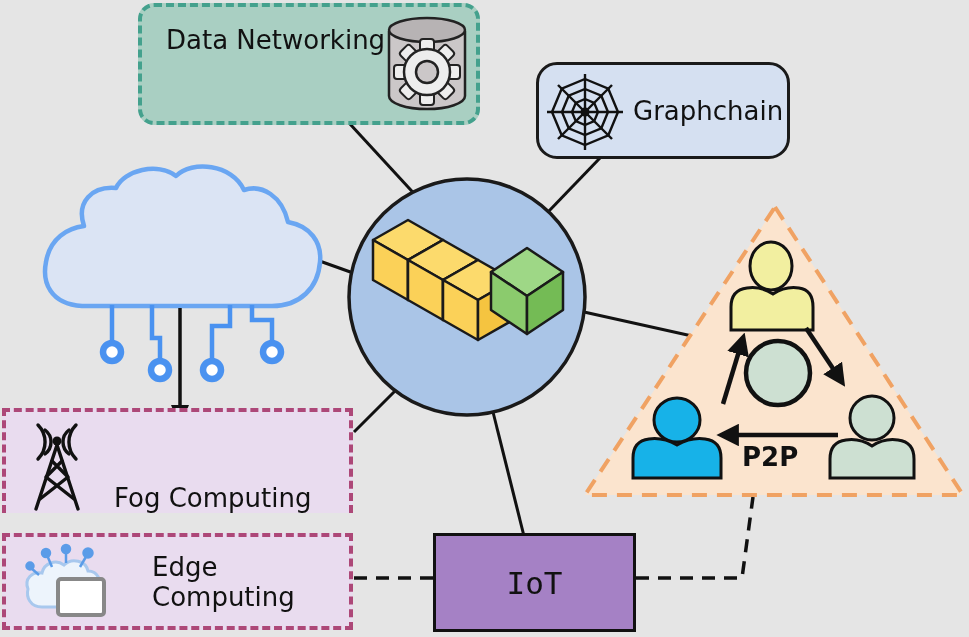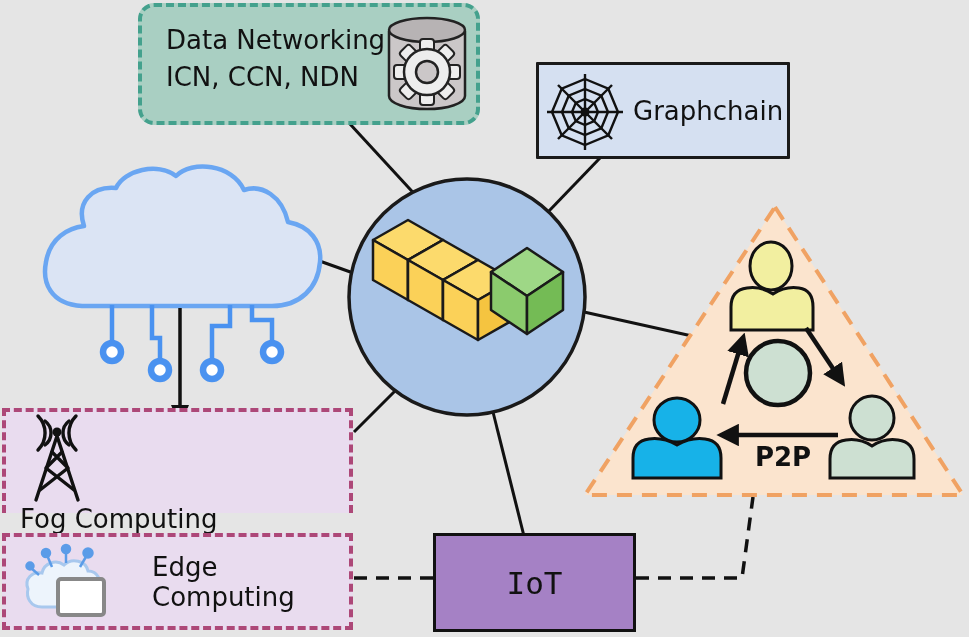--- a/index.html
+++ b/index.html
@@ -8,40 +8,40 @@
   #wires{position:absolute;left:0;top:0;width:969px;height:637px;}
   .node{position:absolute;box-sizing:border-box;}
   .label{color:#111;}
   
   #dn-box{left:138px;top:3px;width:342px;height:122px;background:#a9cfc2;
           border:4px dashed #44a18d;border-radius:16px;}
   #dn-text{position:absolute;left:24px;top:15px;font-size:26px;line-height:1.42;}
   #dn-icon{position:absolute;right:4px;top:7px;}
   
   #gc-box{left:536px;top:62px;width:254px;height:97px;background:#d5e0f1;
-          border:3.5px solid #1a1a1a;border-radius:1px;display:flex;align-items:center;}
+          border:3.5px solid #1a1a1a;border-radius:21px;display:flex;align-items:center;}
   #gc-label{font-size:26px;margin-left:8px;}
   #gc-icon{margin-left:6px;flex:none;}
   
   #fog-box{left:2px;top:408px;width:351px;height:105px;background:#e9dcef;
-           border:4px dashed #ad4878;border-bottom:none;display:flex;align-items:flex-start;flex-direction:column;}
+           border:4px dashed #ad4878;border-bottom:none;display:flex;align-items:flex-end;}
   #edge-box{left:2px;top:533px;width:351px;height:97px;background:#e9dcef;
            border:4px dashed #ad4878;display:flex;align-items:center;gap:36px;}
   #fog-label{font-size:26px;margin-left:14px;}
   #edge-label{font-size:26px;margin-left:6px;}
   #fog-icon{margin-left:8px;flex:none;}
   #edge-icon{margin-left:16px;flex:none;}
   
   #iot-box{left:433px;top:533px;width:203px;height:99px;background:#a581c5;
            border:3.5px solid #111;display:flex;align-items:center;justify-content:center;}
   #iot-label{font-family:"DejaVu Sans Mono","Liberation Mono",monospace;font-size:31px;}
   
   #cloud-label{position:absolute;left:52px;top:250px;width:255px;text-align:center;font-size:26px;}
   #bc-label{position:absolute;left:367px;top:339px;width:200px;text-align:center;font-size:27px;}
-  #p2p-label{position:absolute;left:742px;top:442px;width:82px;text-align:center;
+  #p2p-label{position:absolute;left:742px;top:442px;width:82px;text-align:left;
              font-size:26px;font-weight:bold;}
 </style>
 </head>
 <body>
 
 <div id="canvas">
 
   <svg id="wires" viewBox="0 0 969 637" xmlns="http://www.w3.org/2000/svg">
     <defs>
       <marker id="ah" viewBox="0 0 10 10" refX="7.5" refY="5" markerWidth="5" markerHeight="5" orient="auto-start-reverse">
@@ -123,21 +123,20 @@
     <g stroke="#111" stroke-width="4.5" fill="none">
       <line x1="723" y1="404" x2="743" y2="338" marker-end="url(#ah)"></line>
       <line x1="806" y1="328" x2="842" y2="382" marker-end="url(#ah)"></line>
       <line x1="838" y1="435" x2="722" y2="435" marker-end="url(#ah)"></line>
     </g>
   </svg>
 
   <div class="node" id="dn-box">
     <div id="dn-text">
       <div>Data Networking</div>
-      <div>ICN, CCN, NDN</div>
     </div>
     <svg id="dn-icon" width="90" height="102" viewBox="0 0 90 102">
       <path d="M7,17 L7,82 A38 13 0 0 0 83,82 L83,17" fill="#cbc7c8" stroke="#222" stroke-width="2.5"></path>
       <ellipse cx="45" cy="16" rx="38" ry="12" fill="#b7b3b4" stroke="#222" stroke-width="2.5"></ellipse>
       <g transform="translate(45,58)">
         <g fill="#ededed" stroke="#222" stroke-width="2">
           <rect x="-7" y="-33" width="14" height="14" rx="3"></rect>
           <rect x="-7" y="-33" width="14" height="14" rx="3" transform="rotate(45)"></rect>
           <rect x="-7" y="-33" width="14" height="14" rx="3" transform="rotate(90)"></rect>
           <rect x="-7" y="-33" width="14" height="14" rx="3" transform="rotate(135)"></rect>

